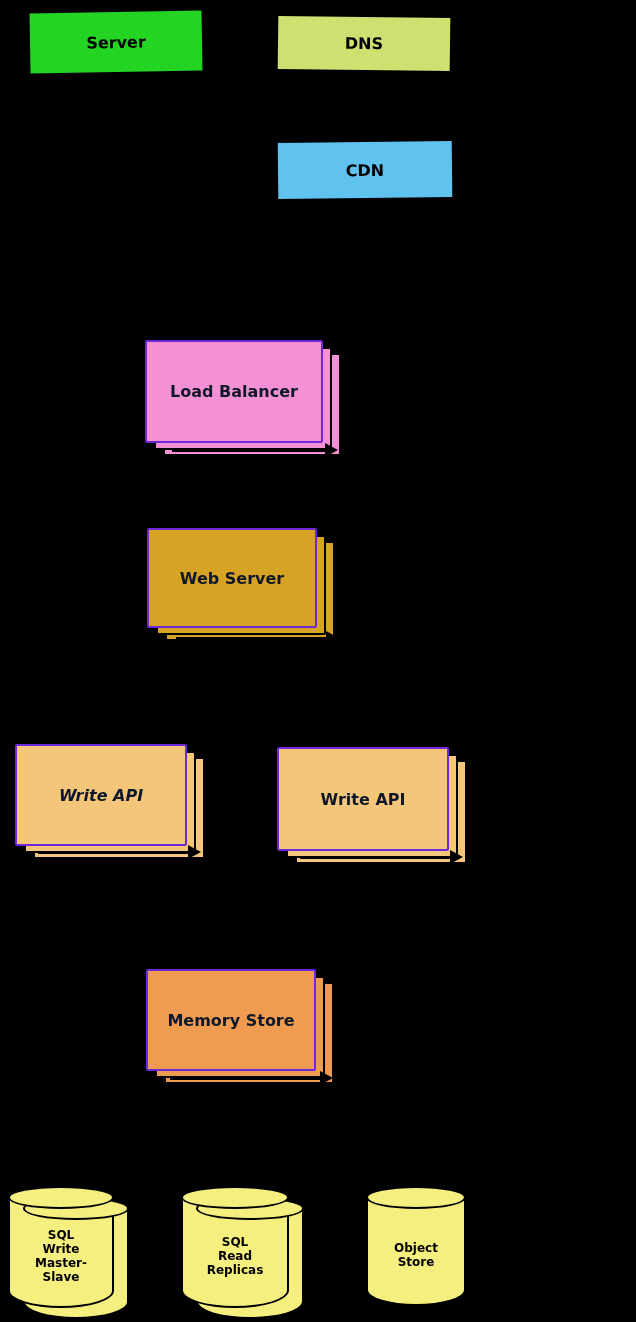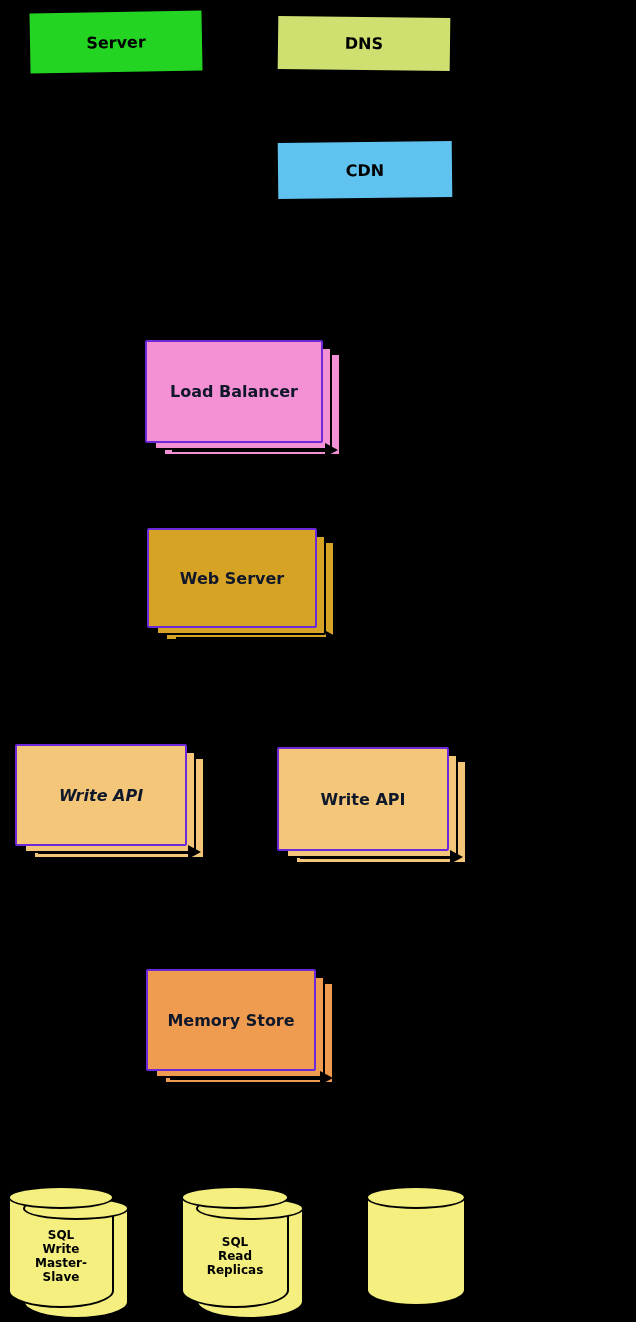--- a/index.html
+++ b/index.html
@@ -164,16 +164,18 @@
       <div class="cyl-label pre">SQL
 Read
 Replicas</div>
     </div>
   </div>
 
   <div class="cyl" style="--c:#f4ef7e; left:366px; top:1186px; width:100px; height:120px;">
     <div class="cyl-layer front">
       <div class="cyl-body"></div>
       <div class="cyl-top"></div>
+      <div class="cyl-label pre">Object
+Store</div>
     </div>
   </div>
 
 </div>
 
 </body></html>

